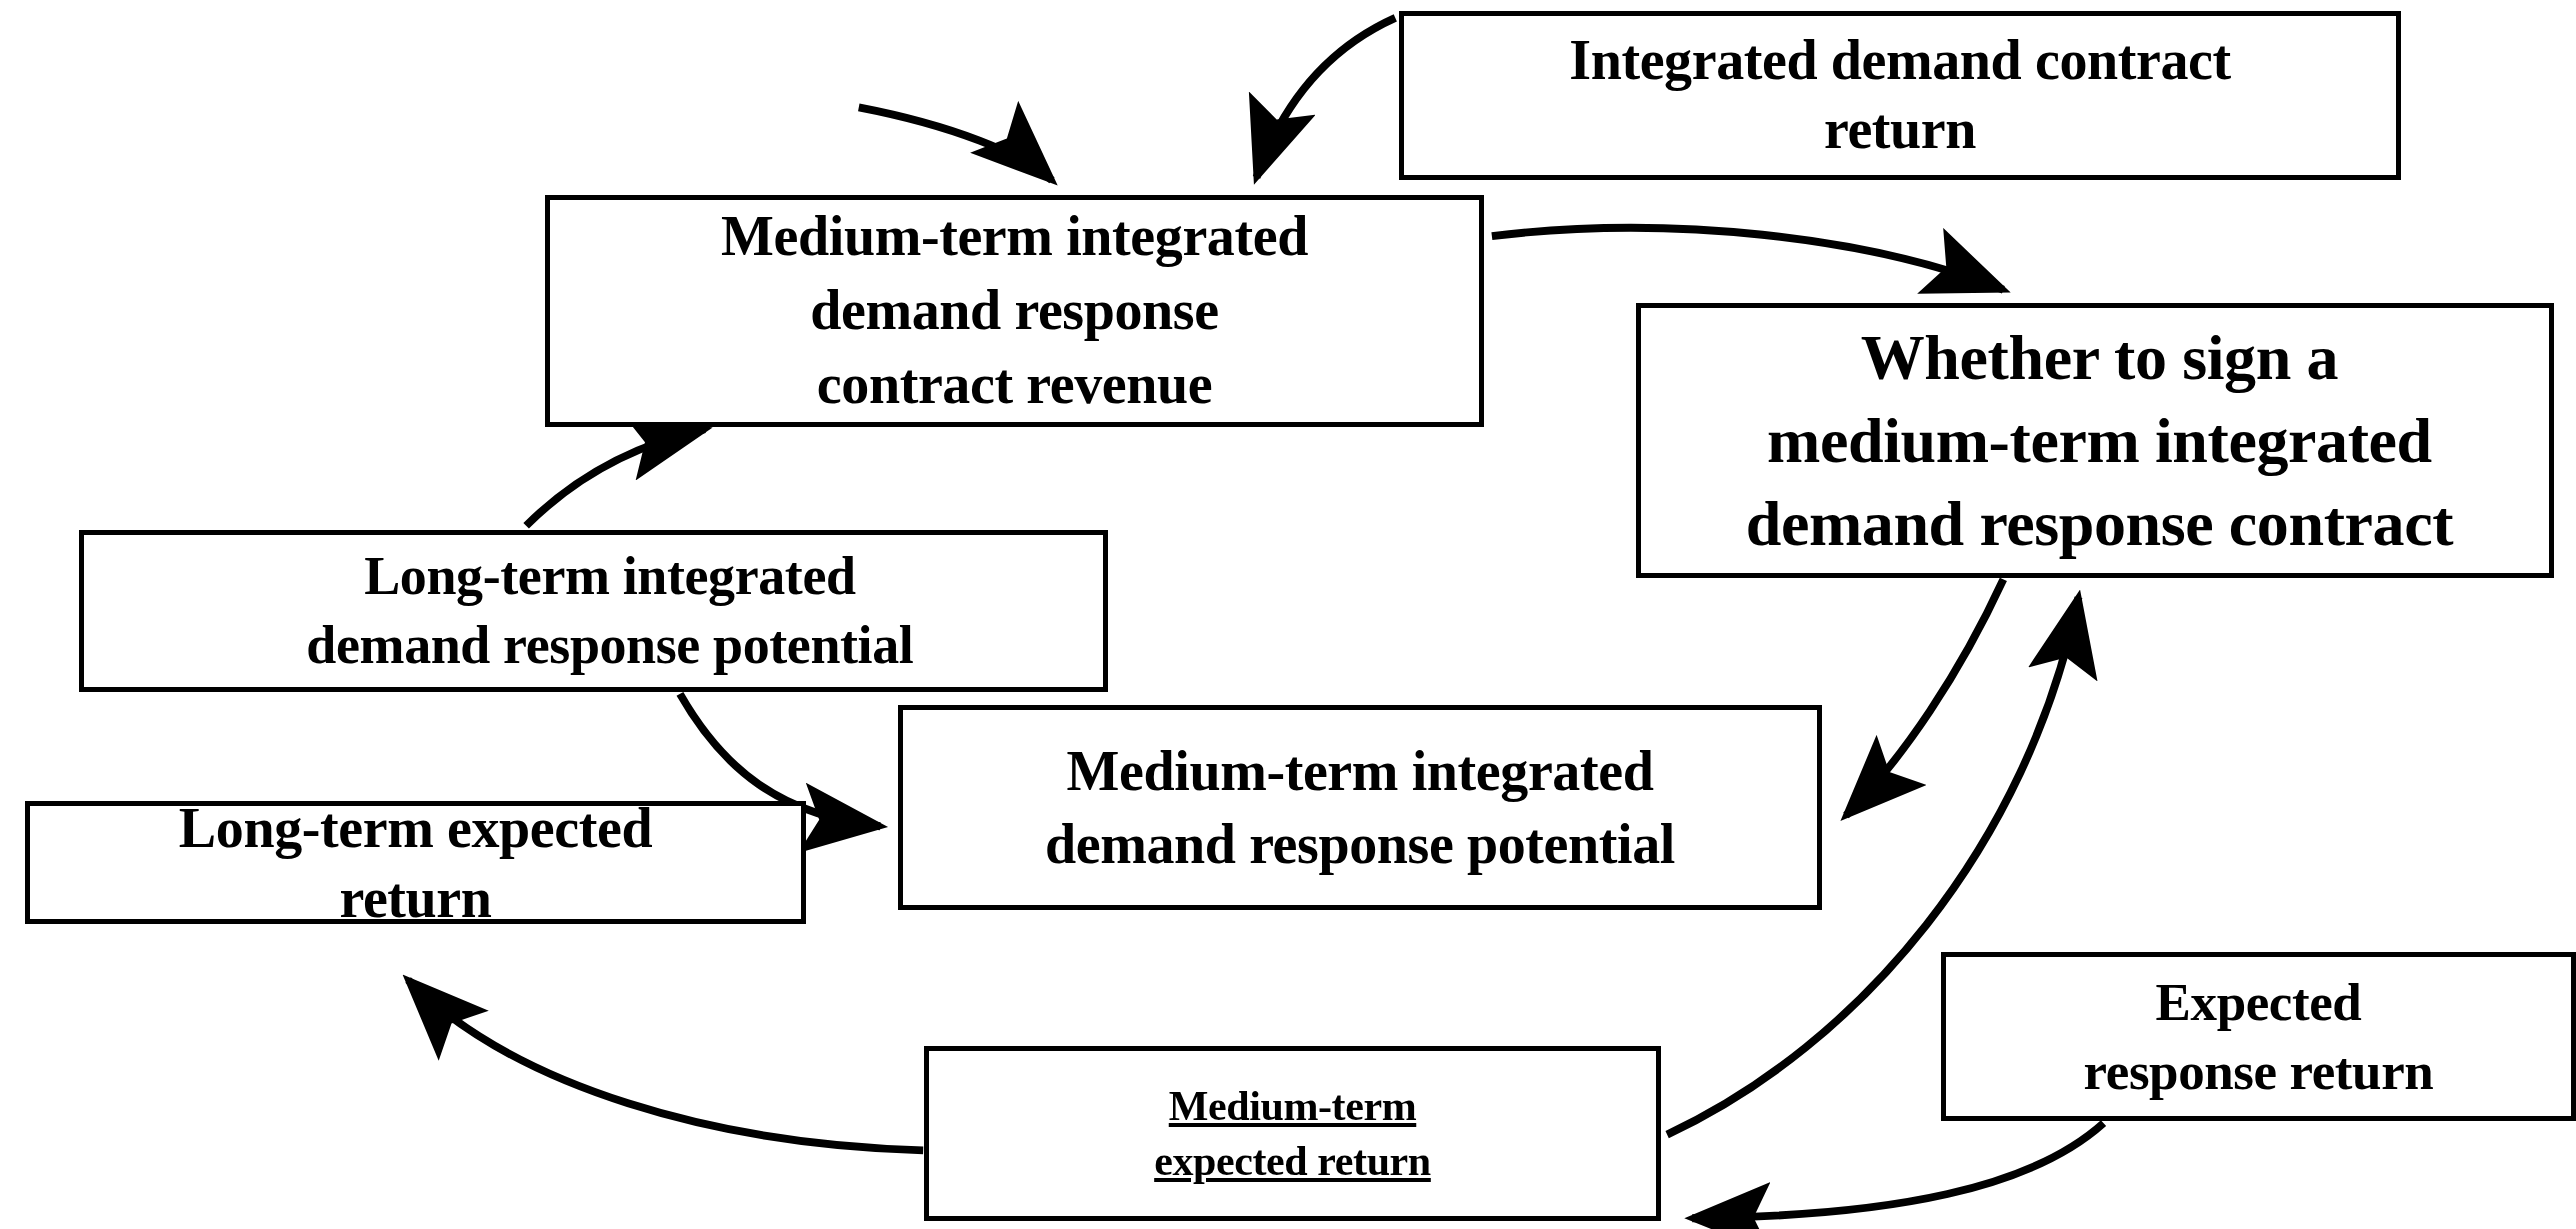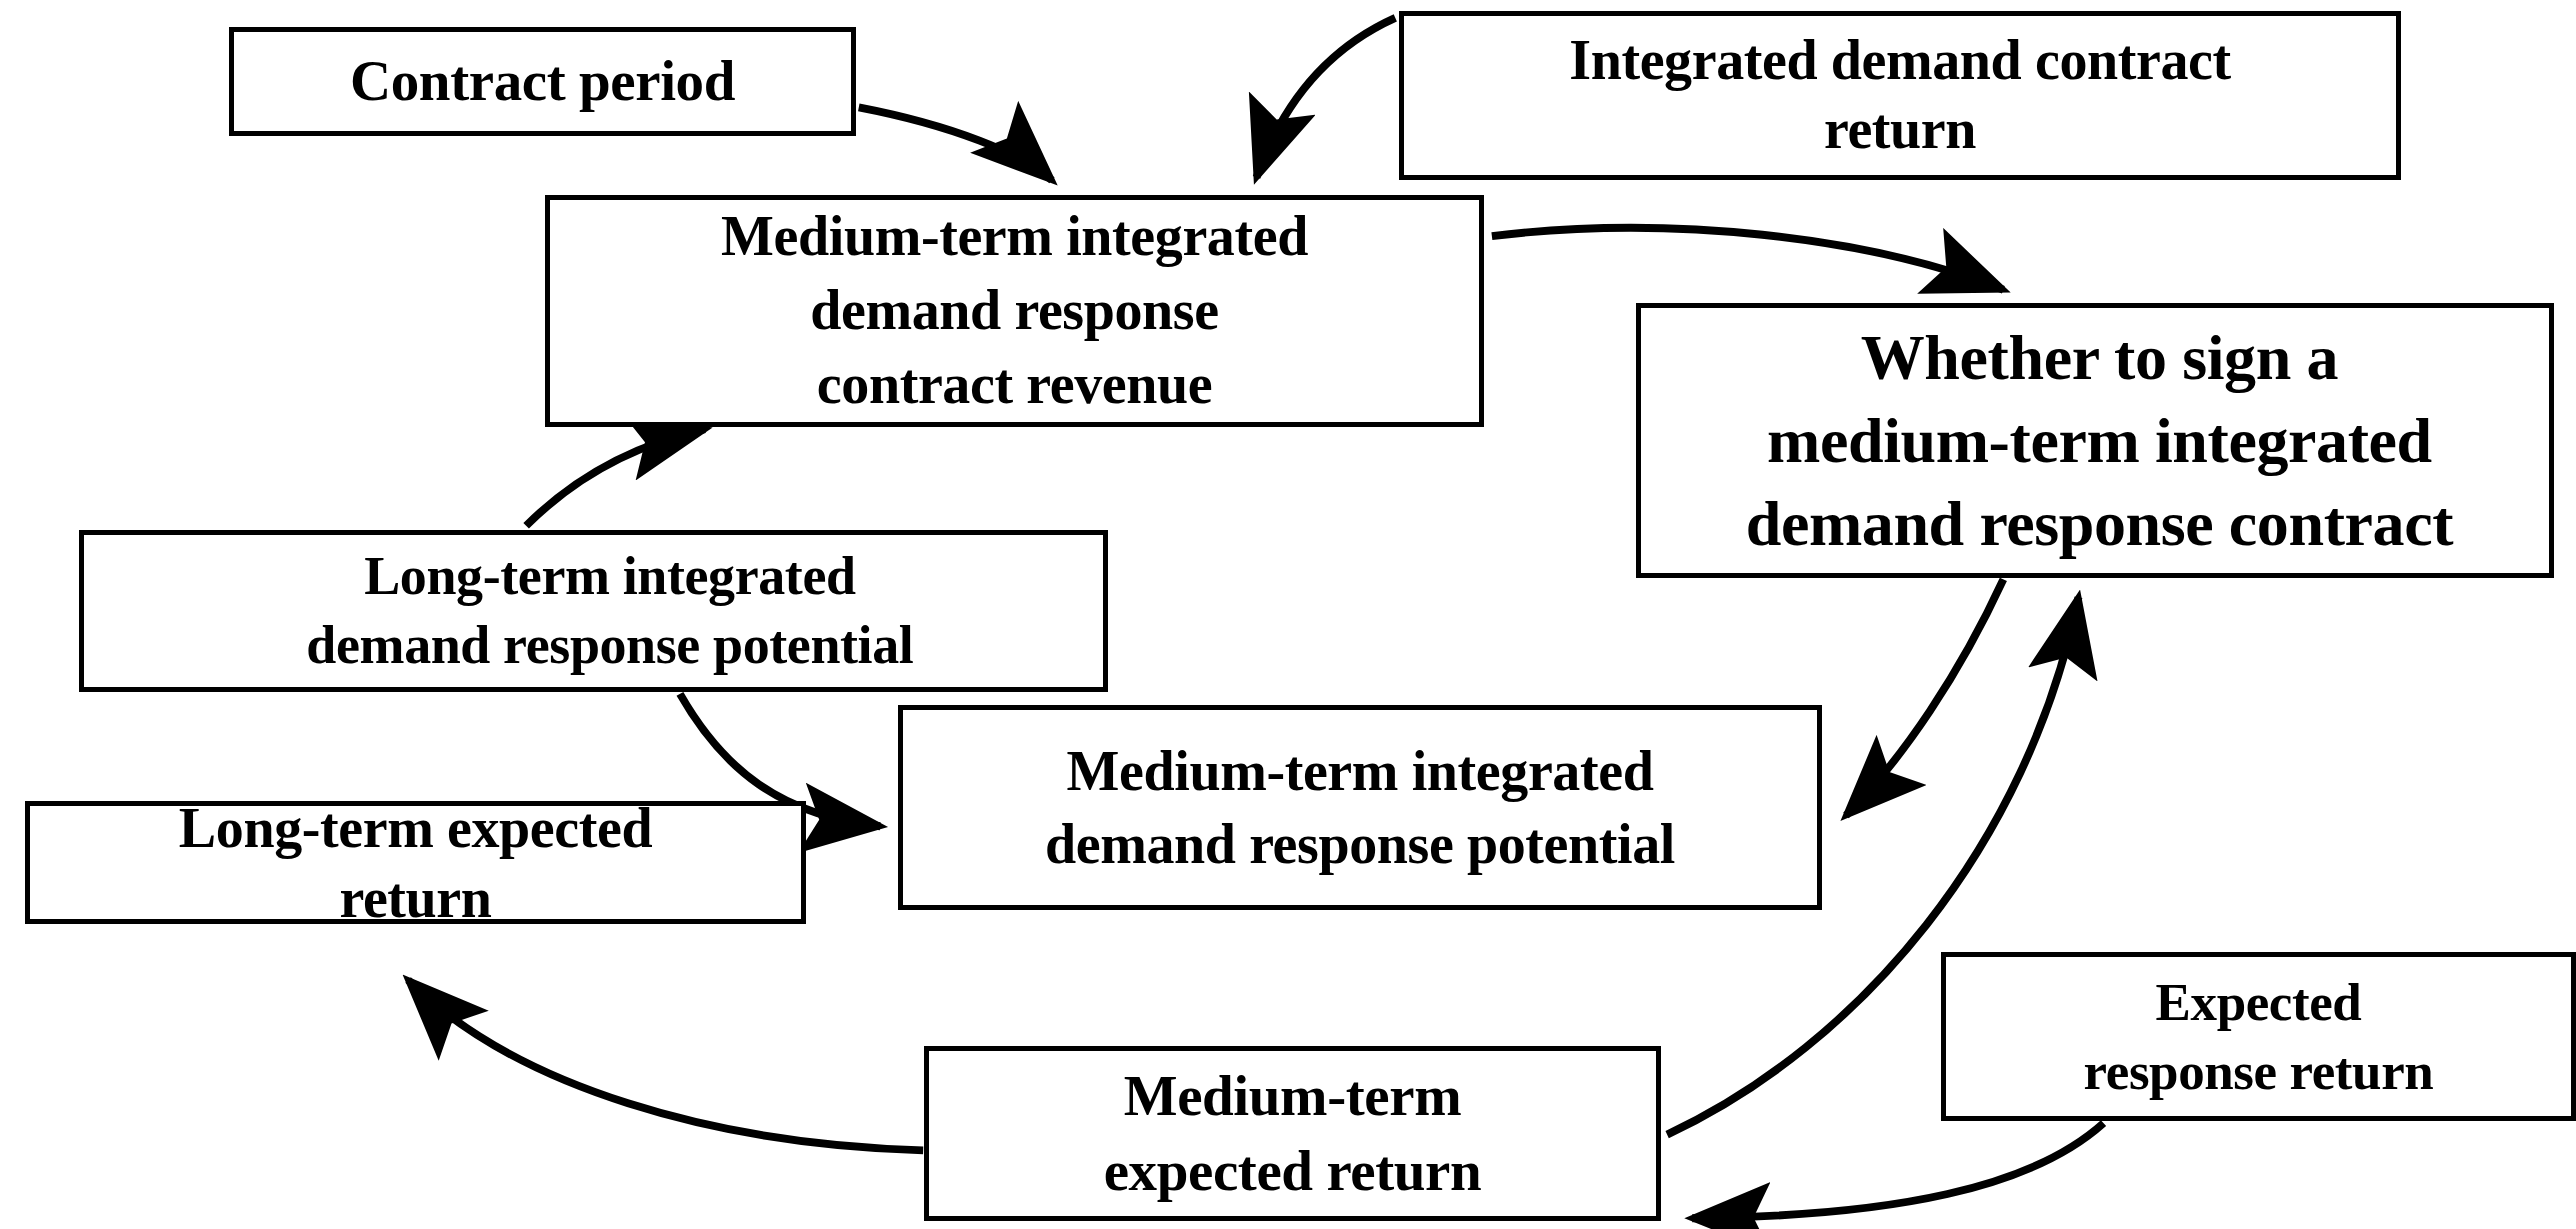--- a/index.html
+++ b/index.html
@@ -60,21 +60,21 @@
   #n-expected-resp-return { left: 1941px; top: 952px; width: 635px;  height: 169px; }
 
   
   #n-contract-period .label      { font-size: 57px; }
   #n-integrated-return .label    { font-size: 56px; }
   #n-mt-contract-revenue .label  { font-size: 56px; line-height: 1.32; }
   #n-whether-sign .label         { font-size: 64px; line-height: 1.30; padding-left: 16px; }
   #n-lt-potential .label         { font-size: 54px; line-height: 1.28; padding-left: 40px; }
   #n-mt-potential .label         { font-size: 56px; line-height: 1.30; }
   #n-lt-expected-return .label   { font-size: 56px; line-height: 1.25; }
-  #n-mt-expected-return .label   { font-size: 57px; line-height: 1.30; }
+  #n-mt-expected-return .label   { font-size: 42px; line-height: 1.30; text-decoration: underline; }
   #n-expected-resp-return .label { font-size: 53px; line-height: 1.30; }
 </style>
 </head>
 <body>
 
 <div id="canvas">
 
   <svg id="edges" viewBox="0 0 3600 1718" xmlns="http://www.w3.org/2000/svg">
     <defs>
       <marker id="arrowhead" markerWidth="11" markerHeight="9" refX="10" refY="4.5" orient="auto" markerUnits="strokeWidth">
@@ -94,23 +94,20 @@
 
     <path d="M2800,810 C2740,940 2660,1060 2580,1140" fill="none" stroke="#000000" stroke-width="11" marker-end="url(#arrowhead)"></path>
 
     <path d="M2330,1586 C2600,1460 2835,1180 2905,835" fill="none" stroke="#000000" stroke-width="11" marker-end="url(#arrowhead)"></path>
 
     <path d="M1290,1608 C1000,1600 720,1520 570,1370" fill="none" stroke="#000000" stroke-width="11" marker-end="url(#arrowhead)"></path>
 
     <path d="M2940,1570 C2840,1660 2650,1700 2365,1703" fill="none" stroke="#000000" stroke-width="11" marker-end="url(#arrowhead)"></path>
   </svg>
 
-  <div class="node" id="n-contract-period">
-    <span class="label">Contract period</span>
-  </div>
 
   <div class="node" id="n-integrated-return">
     <span class="label">Integrated demand contract
 return</span>
   </div>
 
   <div class="node" id="n-mt-contract-revenue">
     <span class="label">Medium-term integrated
 demand response
 contract revenue</span>

